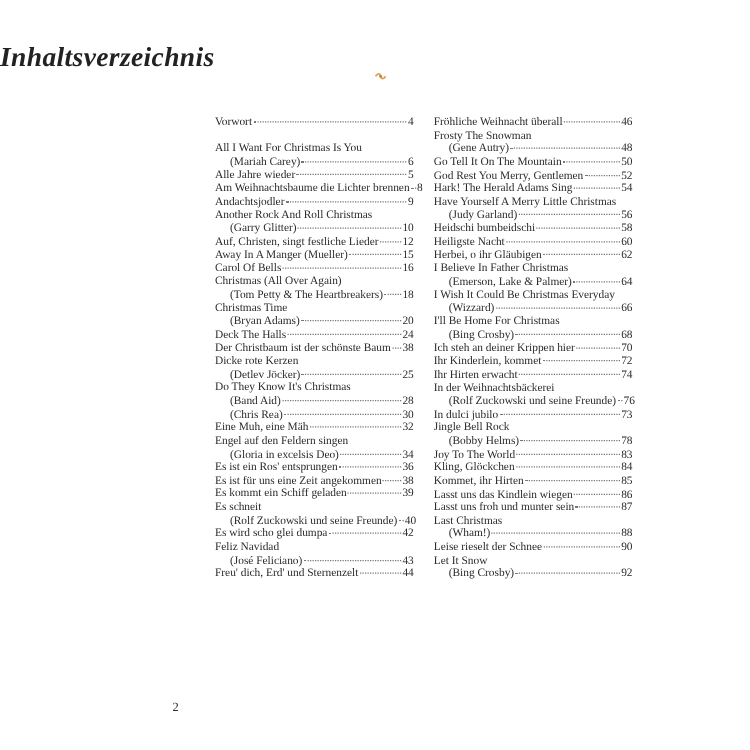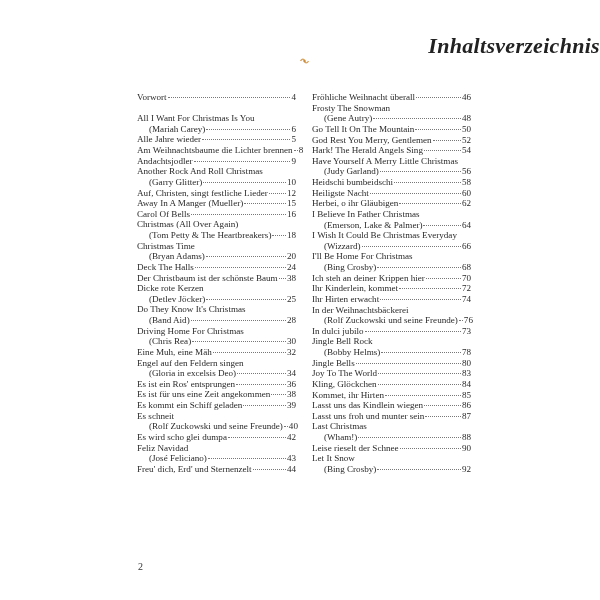--- a/index.html
+++ b/index.html
@@ -1,30 +1,30 @@
 <!DOCTYPE html>
 <html><head>
   <meta charset="utf-8">
   <style>
     html, body { margin: 0; padding: 0; }
     body {
       width: 600px; height: 600px; background: #ffffff; position: relative; overflow: hidden;
       font-family: "Liberation Serif", "DejaVu Serif", serif; color: #2a2a2a;
     }
     .title {
-      position: absolute; left: 0; width: 600px; top: 33px; text-align: right;
+      position: absolute; left: 0; width: 600px; top: 33px; text-align: left;
       font-family: "Liberation Serif", "DejaVu Serif", serif; font-style: italic; font-weight: bold;
       font-size: 22px; color: #222; letter-spacing: 0.3px;
     }
     .ornament {
       position: absolute; left: 300px; top: 58px; width: 9px; height: 6px;
     }
     .col {
       position: absolute; top: 92px; width: 159px;
-      font-size: 9.1px; line-height: 10.62px;
+      font-size: 9.1px; line-height: 10.62px; margin-left: 35px;
     }
     .col.left { left: 137px; }
     .col.right { left: 312px; }
     .entry { display: flex; align-items: baseline; white-space: nowrap; }
     .entry .t { flex: 0 0 auto; }
     .entry.sub .t { padding-left: 12px; text-align: right; }
     .entry .dots {
       flex: 1 1 auto; overflow: hidden; margin: 0 1px;
       border-bottom: 1px dotted #777; height: 0; position: relative; top: -2px; min-width: 4px;
     }
@@ -131,23 +131,20 @@
       <span class="p">25</span>
     </div>
     <div class="entry">
       <span class="t">Do They Know It's Christmas</span>
     </div>
     <div class="entry sub">
       <span class="t">(Band Aid)</span>
       <span class="dots"></span>
       <span class="p">28</span>
     </div>
-    <div class="entry">
-      <span class="t">Driving Home For Christmas</span>
-    </div>
     <div class="entry sub">
       <span class="t">(Chris Rea)</span>
       <span class="dots"></span>
       <span class="p">30</span>
     </div>
     <div class="entry">
       <span class="t">Eine Muh, eine Mäh</span>
       <span class="dots"></span>
       <span class="p">32</span>
     </div>
@@ -219,21 +216,21 @@
       <span class="t">Go Tell It On The Mountain</span>
       <span class="dots"></span>
       <span class="p">50</span>
     </div>
     <div class="entry">
       <span class="t">God Rest You Merry, Gentlemen</span>
       <span class="dots"></span>
       <span class="p">52</span>
     </div>
     <div class="entry">
-      <span class="t">Hark! The Herald Angels Sing</span>
+      <span class="t">Hark! The Herald Adams Sing</span>
       <span class="dots"></span>
       <span class="p">54</span>
     </div>
     <div class="entry">
       <span class="t">Have Yourself A Merry Little Christmas</span>
     </div>
     <div class="entry sub">
       <span class="t">(Judy Garland)</span>
       <span class="dots"></span>
       <span class="p">56</span>
@@ -305,25 +302,20 @@
       <span class="dots"></span>
       <span class="p">73</span>
     </div>
     <div class="entry">
       <span class="t">Jingle Bell Rock</span>
     </div>
     <div class="entry sub">
       <span class="t">(Bobby Helms)</span>
       <span class="dots"></span>
       <span class="p">78</span>
-    </div>
-    <div class="entry">
-      <span class="t">Jingle Bells</span>
-      <span class="dots"></span>
-      <span class="p">80</span>
     </div>
     <div class="entry">
       <span class="t">Joy To The World</span>
       <span class="dots"></span>
       <span class="p">83</span>
     </div>
     <div class="entry">
       <span class="t">Kling, Glöckchen</span>
       <span class="dots"></span>
       <span class="p">84</span>

